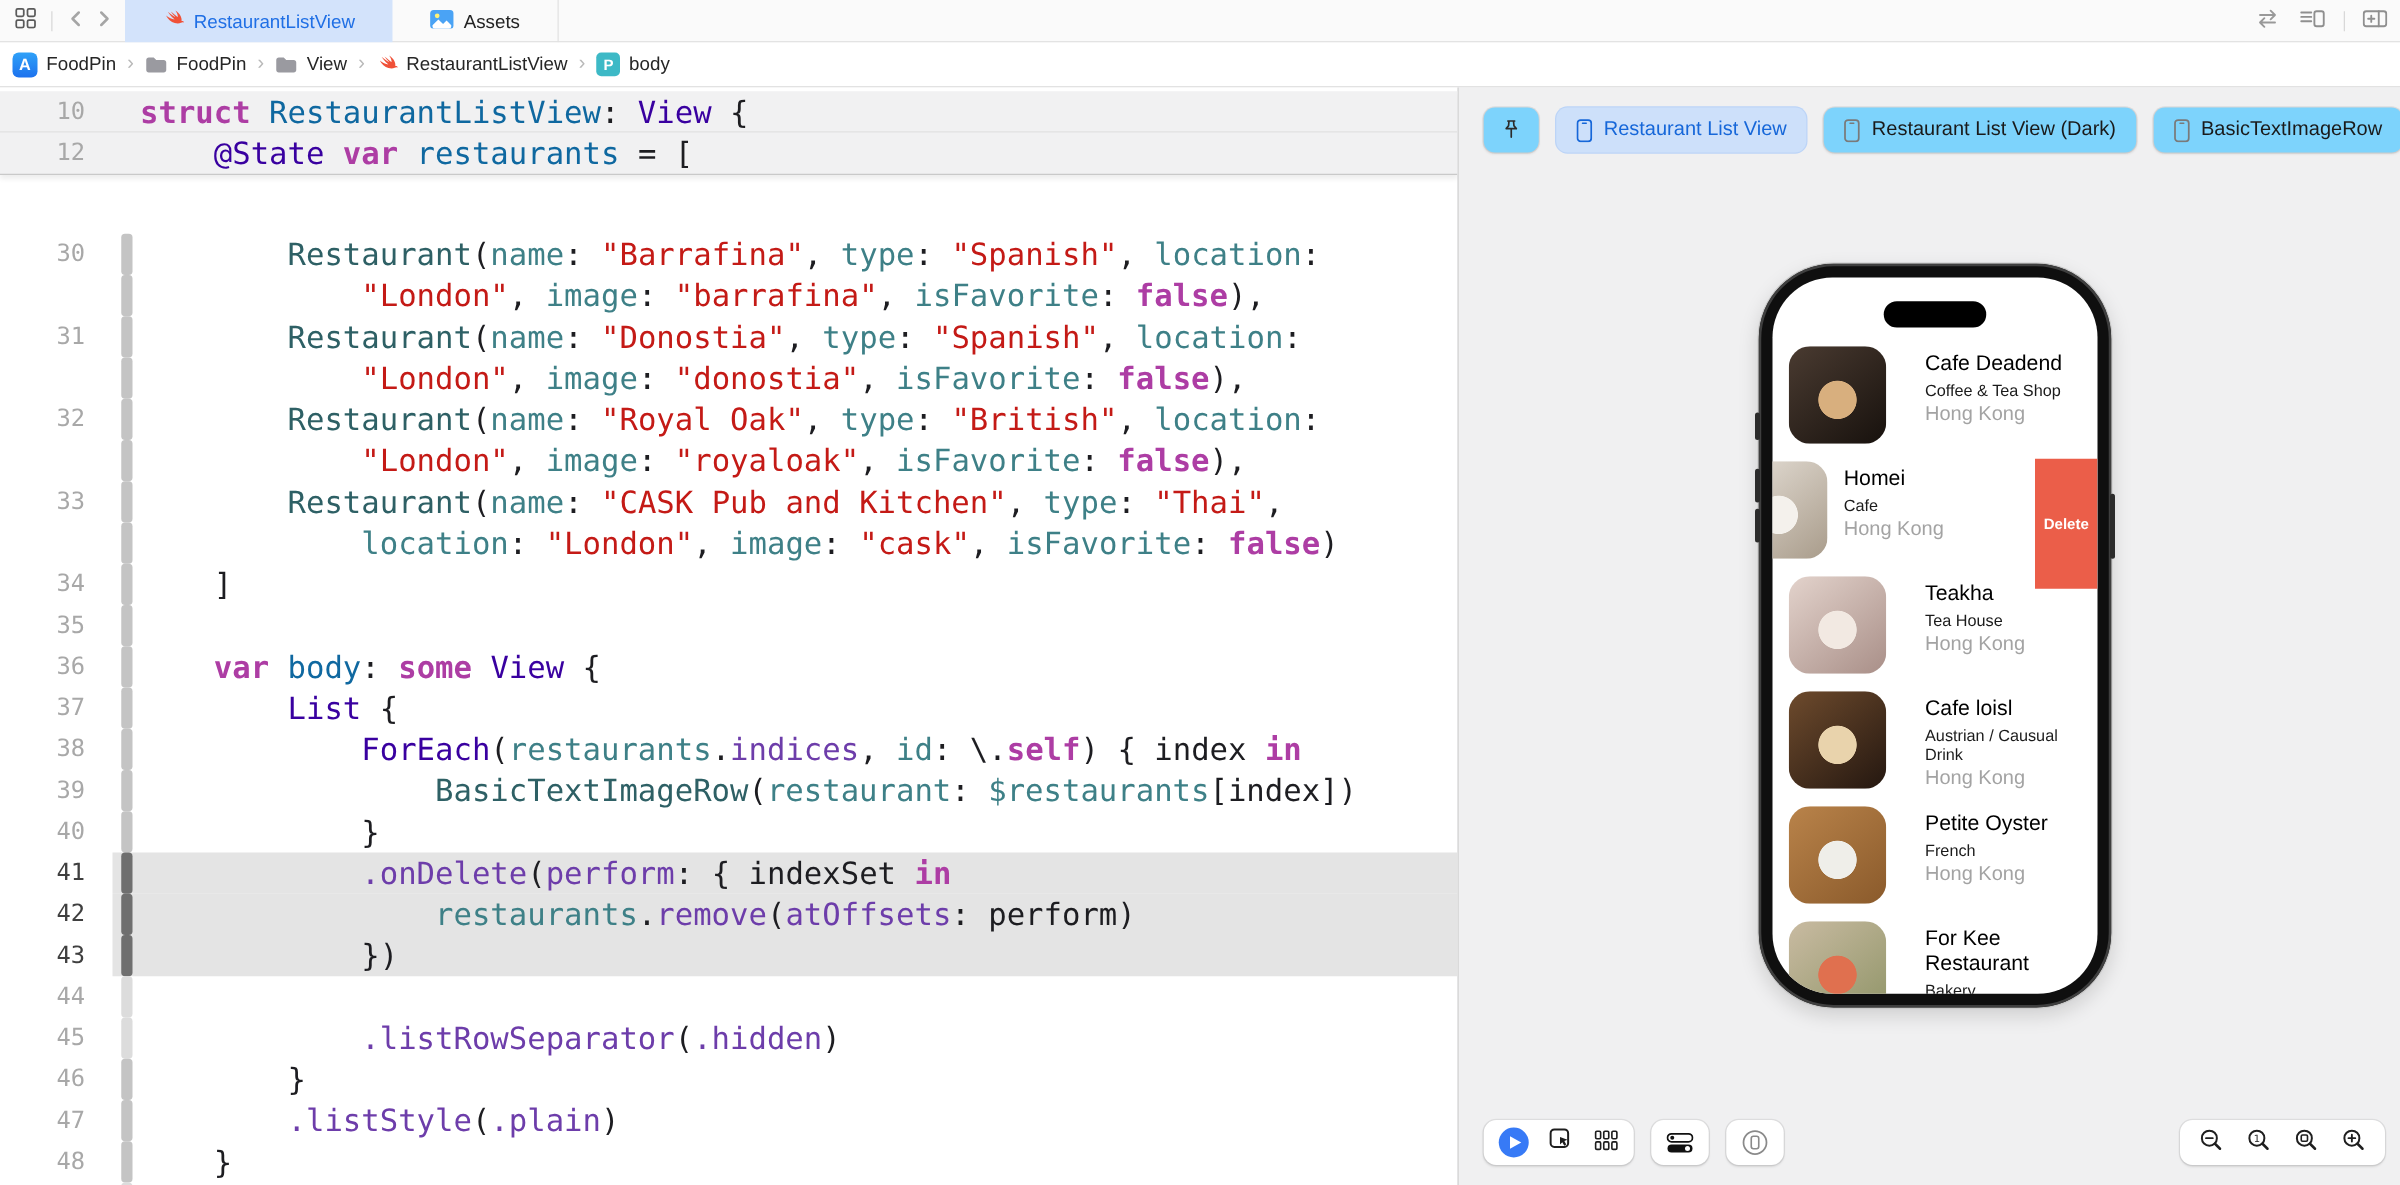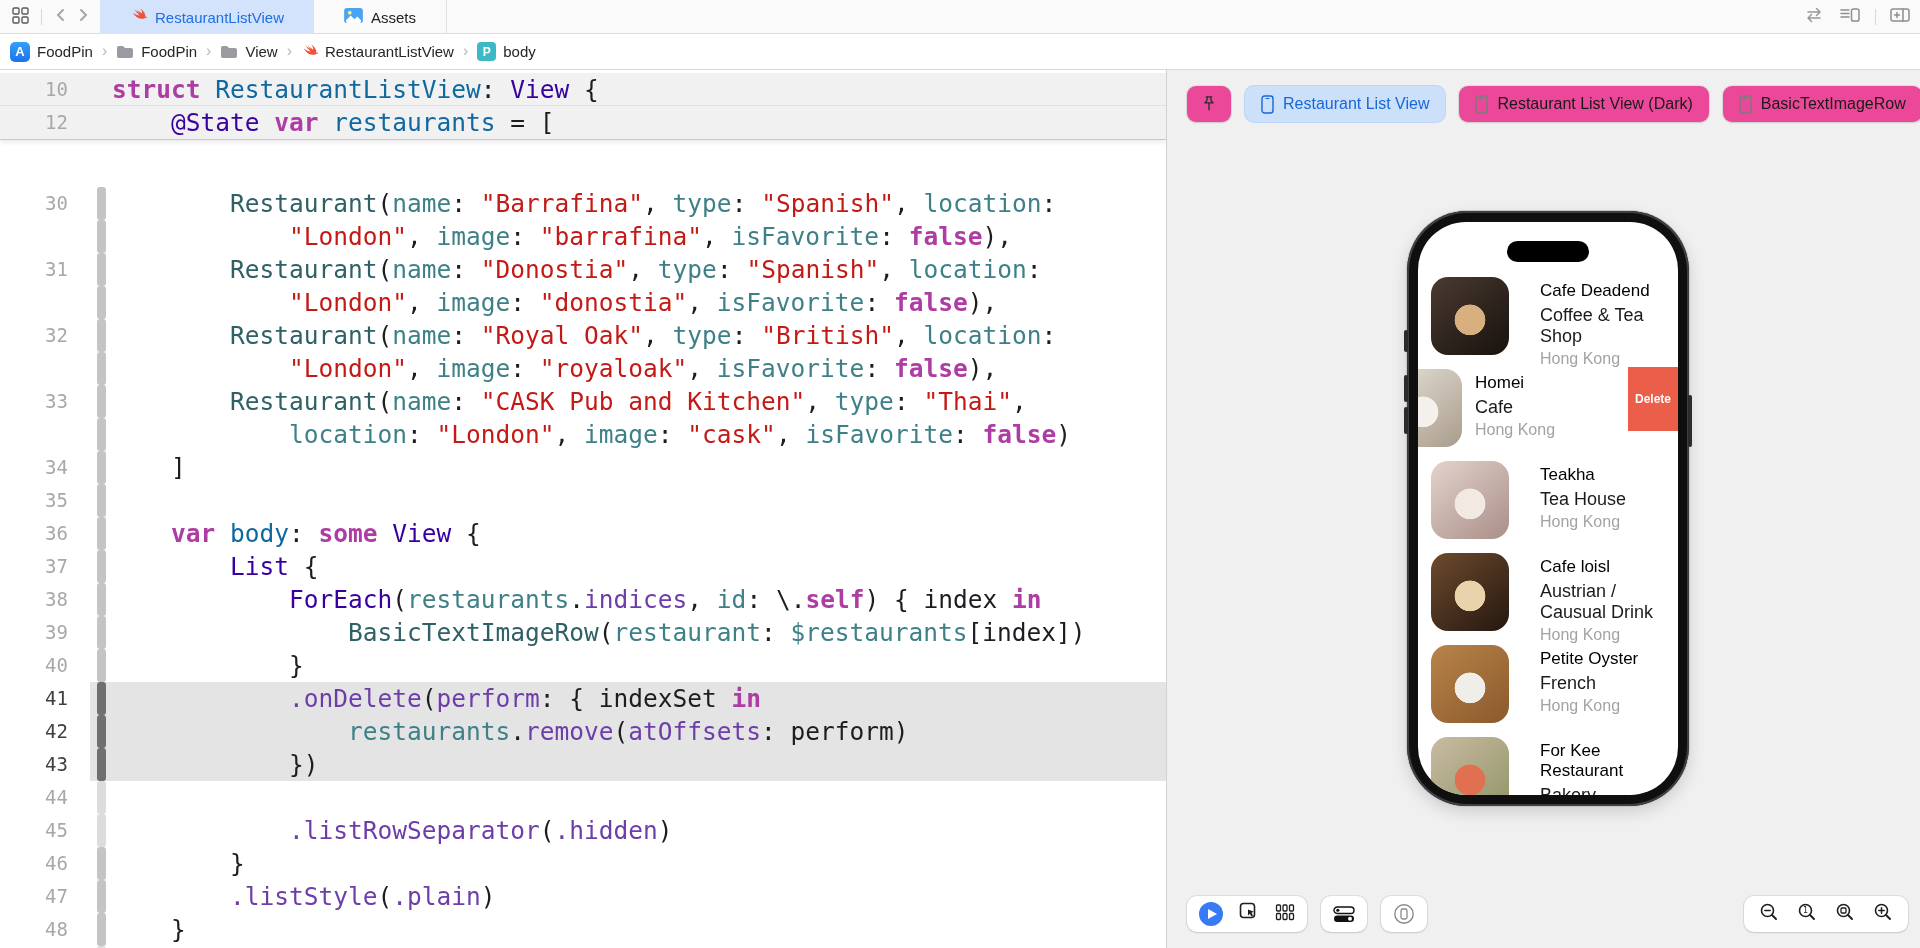--- a/index.html
+++ b/index.html
@@ -46,21 +46,21 @@
   .tk-decl { color:var(--syn-declaration); }
   .tk-pl { color:var(--syn-plain); }
   .sticky { position:absolute; left:0; top:3px; width:100%; z-index:6; background:#F1F1F2;
     border-bottom:1px solid #C9C9C9; box-shadow:0 3px 4px rgba(0,0,0,0.07); }
   .sticky .code-row { background:transparent; }
   .sticky .code-row:first-child { border-bottom:1px solid #E1E1E1; }
   
   .preview { position:absolute; left:1166px; top:70px; width:754px; height:878px;
     background:#F0F0F1; border-left:1px solid #D2D2D2; overflow:hidden; }
   .pv-tabs { position:absolute; left:20px; top:16px; height:36px; display:flex; gap:14px; width:1000px; }
-  .pv-btn { height:36px; border-radius:9px; background:#ec4899; flex:none;
+  .pv-btn { height:36px; border-radius:9px; background:#7dd3fc; flex:none;
     box-shadow:0 0 0 1px rgba(0,0,0,0.07), 0 1px 2px rgba(0,0,0,0.10);
     display:inline-flex; align-items:center; gap:9px; padding:0 16px; font-size:16px; color:#1A1A1A; white-space:nowrap; }
   .pv-btn.active { background:var(--pv-active-bg); color:var(--pv-active-fg); box-shadow:0 0 0 1px #BCD4F7; }
   .pv-btn .devico { color:#7A7A7A; } .pv-btn.active .devico { color:var(--pv-active-fg); }
   .pv-btn.pin { width:44px; justify-content:center; padding:0; }
   
   .phone { position:absolute; left:240px; top:141px; width:282px; height:595px; }
   .phone-frame { position:absolute; inset:0; background:#0F0F0F; border-radius:60px;
     box-shadow:0 0 0 1px #C7C7C7, inset 0 0 0 2px #3F3F3F, 0 6px 16px rgba(0,0,0,0.15); }
   .sidebtn { position:absolute; width:4px; background:#2B2B2B; border-radius:2px; }
@@ -68,23 +68,23 @@
     border-radius:48px; overflow:hidden; }
   .island { position:absolute; left:50%; transform:translateX(-50%); top:19px; width:82px; height:21px;
     background:#000; border-radius:11px; }
   .rest-list { position:absolute; left:0; top:53px; right:0; }
   .r-row { position:relative; height:92px; }
   .r-photo { position:absolute; left:13px; top:2px; width:78px; height:78px; border-radius:17px; }
   .r-row.swiped .r-photo { left:-34px; }
   .r-text { position:absolute; left:122px; top:6px; }
   .r-row.swiped .r-text { left:57px; }
   .r-name { font-size:17px; color:#000; }
-  .r-type { font-size:18px; color:#1B1B1B; margin-top:4px; }
+  .r-type { font-size:13px; color:#1B1B1B; margin-top:4px; }
   .r-loc { font-size:16px; color:#A3A3A3; margin-top:3px; }
-  .delete-btn { position:absolute; right:0; top:0; width:50px; height:64px; background:var(--delete-red);
+  .delete-btn { position:absolute; right:0; top:0; width:50px; height:104px; background:var(--delete-red);
     color:#fff; font-size:12px; font-weight:bold; display:flex; align-items:center; justify-content:center; }
   
   .canvas-bar { position:absolute; bottom:16px; display:flex; gap:14px; }
   .canvas-bar.left { left:20px; } .canvas-bar.right { right:12px; }
   .pill { height:36px; background:#fff; border-radius:10px; display:flex; align-items:center;
     gap:16px; padding:0 12px; box-shadow:0 0 0 1px rgba(0,0,0,0.07), 0 1px 2px rgba(0,0,0,0.10); }
   .playbtn { width:24px; height:24px; border-radius:50%; background:var(--play-blue);
     display:flex; align-items:center; justify-content:center; }
   .playbtn::after { content:""; display:block; margin-left:2px;
     border-left:9px solid #fff; border-top:5.5px solid transparent; border-bottom:5.5px solid transparent; }

